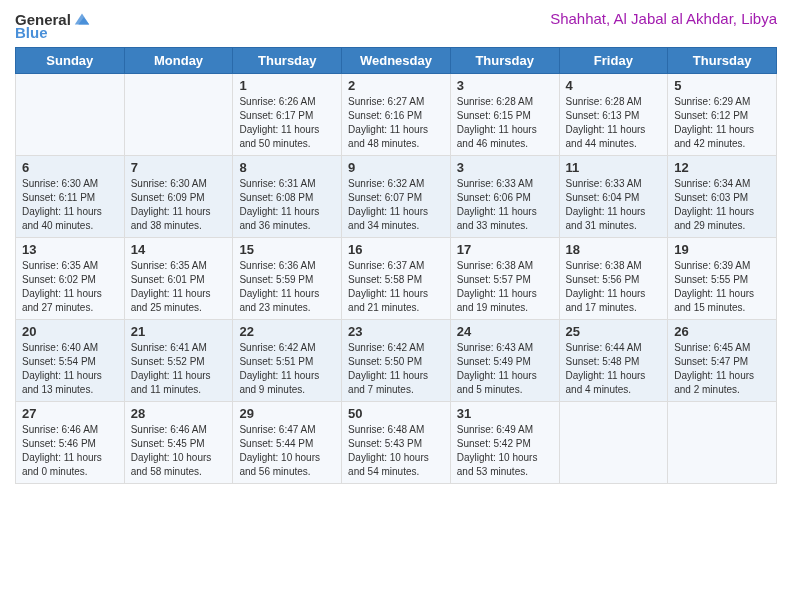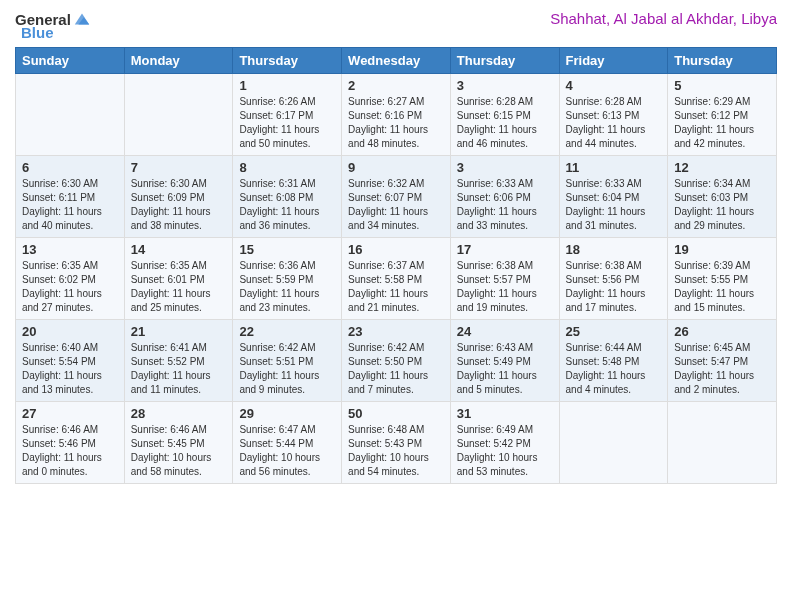--- a/index.html
+++ b/index.html
@@ -56,21 +56,21 @@
       font-weight: normal;
     }
     .calendar {
       width: 100%;
       border-collapse: collapse;
       table-layout: fixed;
     }
     .calendar thead th {
       background-color: #3a7fc1;
       color: #fff;
-      text-align: left;
+      text-align: center;
       padding: 5px 6px;
       font-size: 13px;
       font-weight: 600;
       border: 1px solid #2a6aaa;
     }
     .calendar tbody td {
       vertical-align: top;
       padding: 4px 6px;
       font-size: 10.5px;
       color: #333;
@@ -106,21 +106,21 @@
   <div class="header">
     <div class="logo">
       <div style="display:flex; flex-direction:column; align-items:flex-start;">
         <div style="display:flex; align-items:center;">
           <span class="logo-text-general">General</span>
           <svg class="logo-icon" viewBox="0 0 20 20" xmlns="http://www.w3.org/2000/svg">
             <polygon points="2,16 10,4 18,16" fill="#4a90d9" opacity="0.8"></polygon>
             <polygon points="6,16 12,8 18,16" fill="#4a90d9"></polygon>
           </svg>
         </div>
-        <span class="logo-text-blue" style="margin-top:-4px;margin-left:6px;">Blue</span>
+        <span class="logo-text-blue" style="margin-top:-4px;">Blue</span>
       </div>
     </div>
     <div class="title-block">
       <div class="location-title">Shahhat, Al Jabal al Akhdar, Libya</div>
     </div>
   </div>
 
   <table class="calendar">
     <thead>
       <tr>

